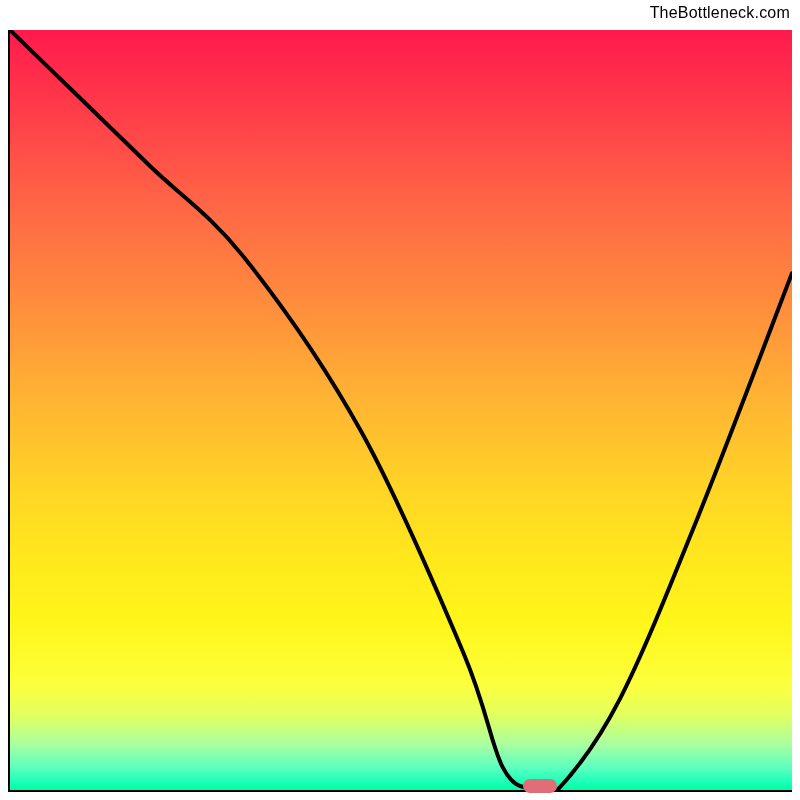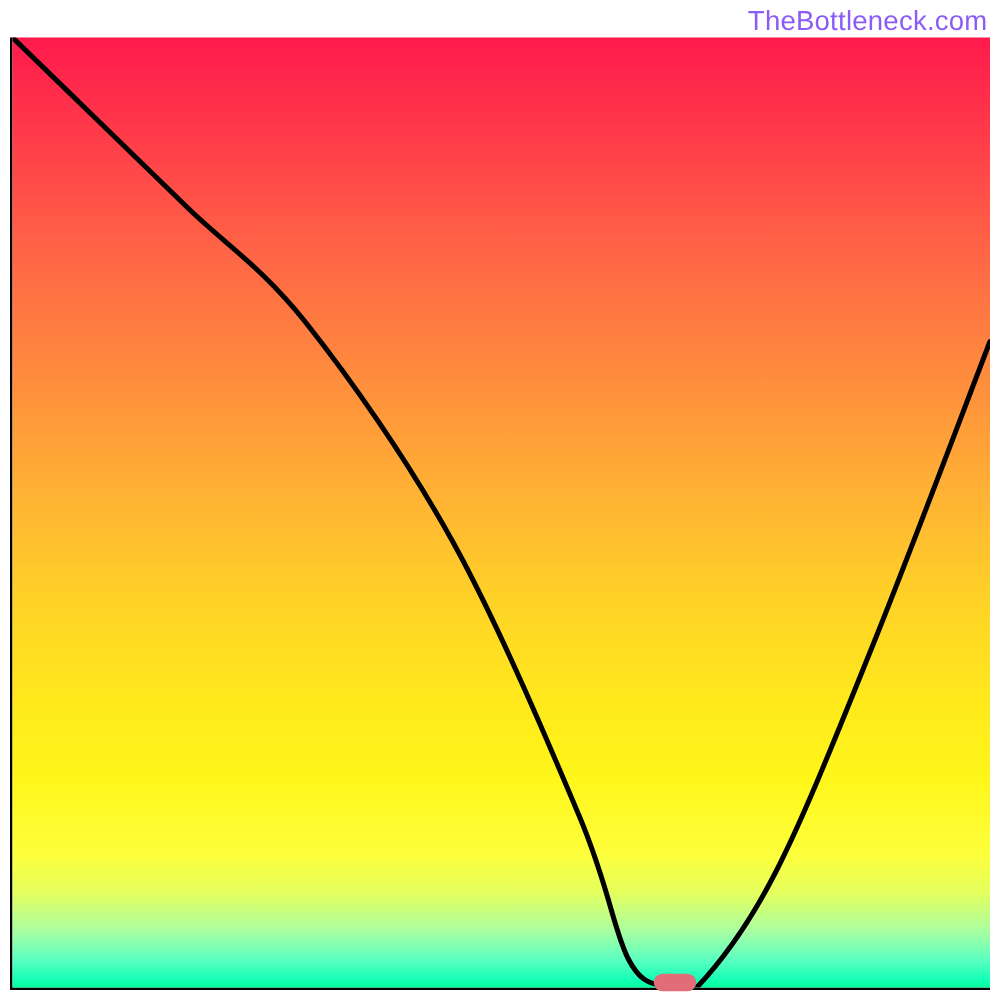--- a/index.html
+++ b/index.html
@@ -63,22 +63,22 @@
     height: 14px;
     border-radius: 7px;
     background: #e06d77;
     transform: translate(-50%, -50%);
   }
   .watermark {
     position: absolute;
     top: 4px;
     right: 10px;
     font-family: Arial, Helvetica, sans-serif;
-    font-size: 22px;
-    color: #8b5cf6;
+    font-size: 16px;
+    color: #000000;
     letter-spacing: 0.2px;
     user-select: none;
   }
 </style>
 </head>
 <body>
 
 <div class="stage">
 
   <div class="watermark">TheBottleneck.com</div>

